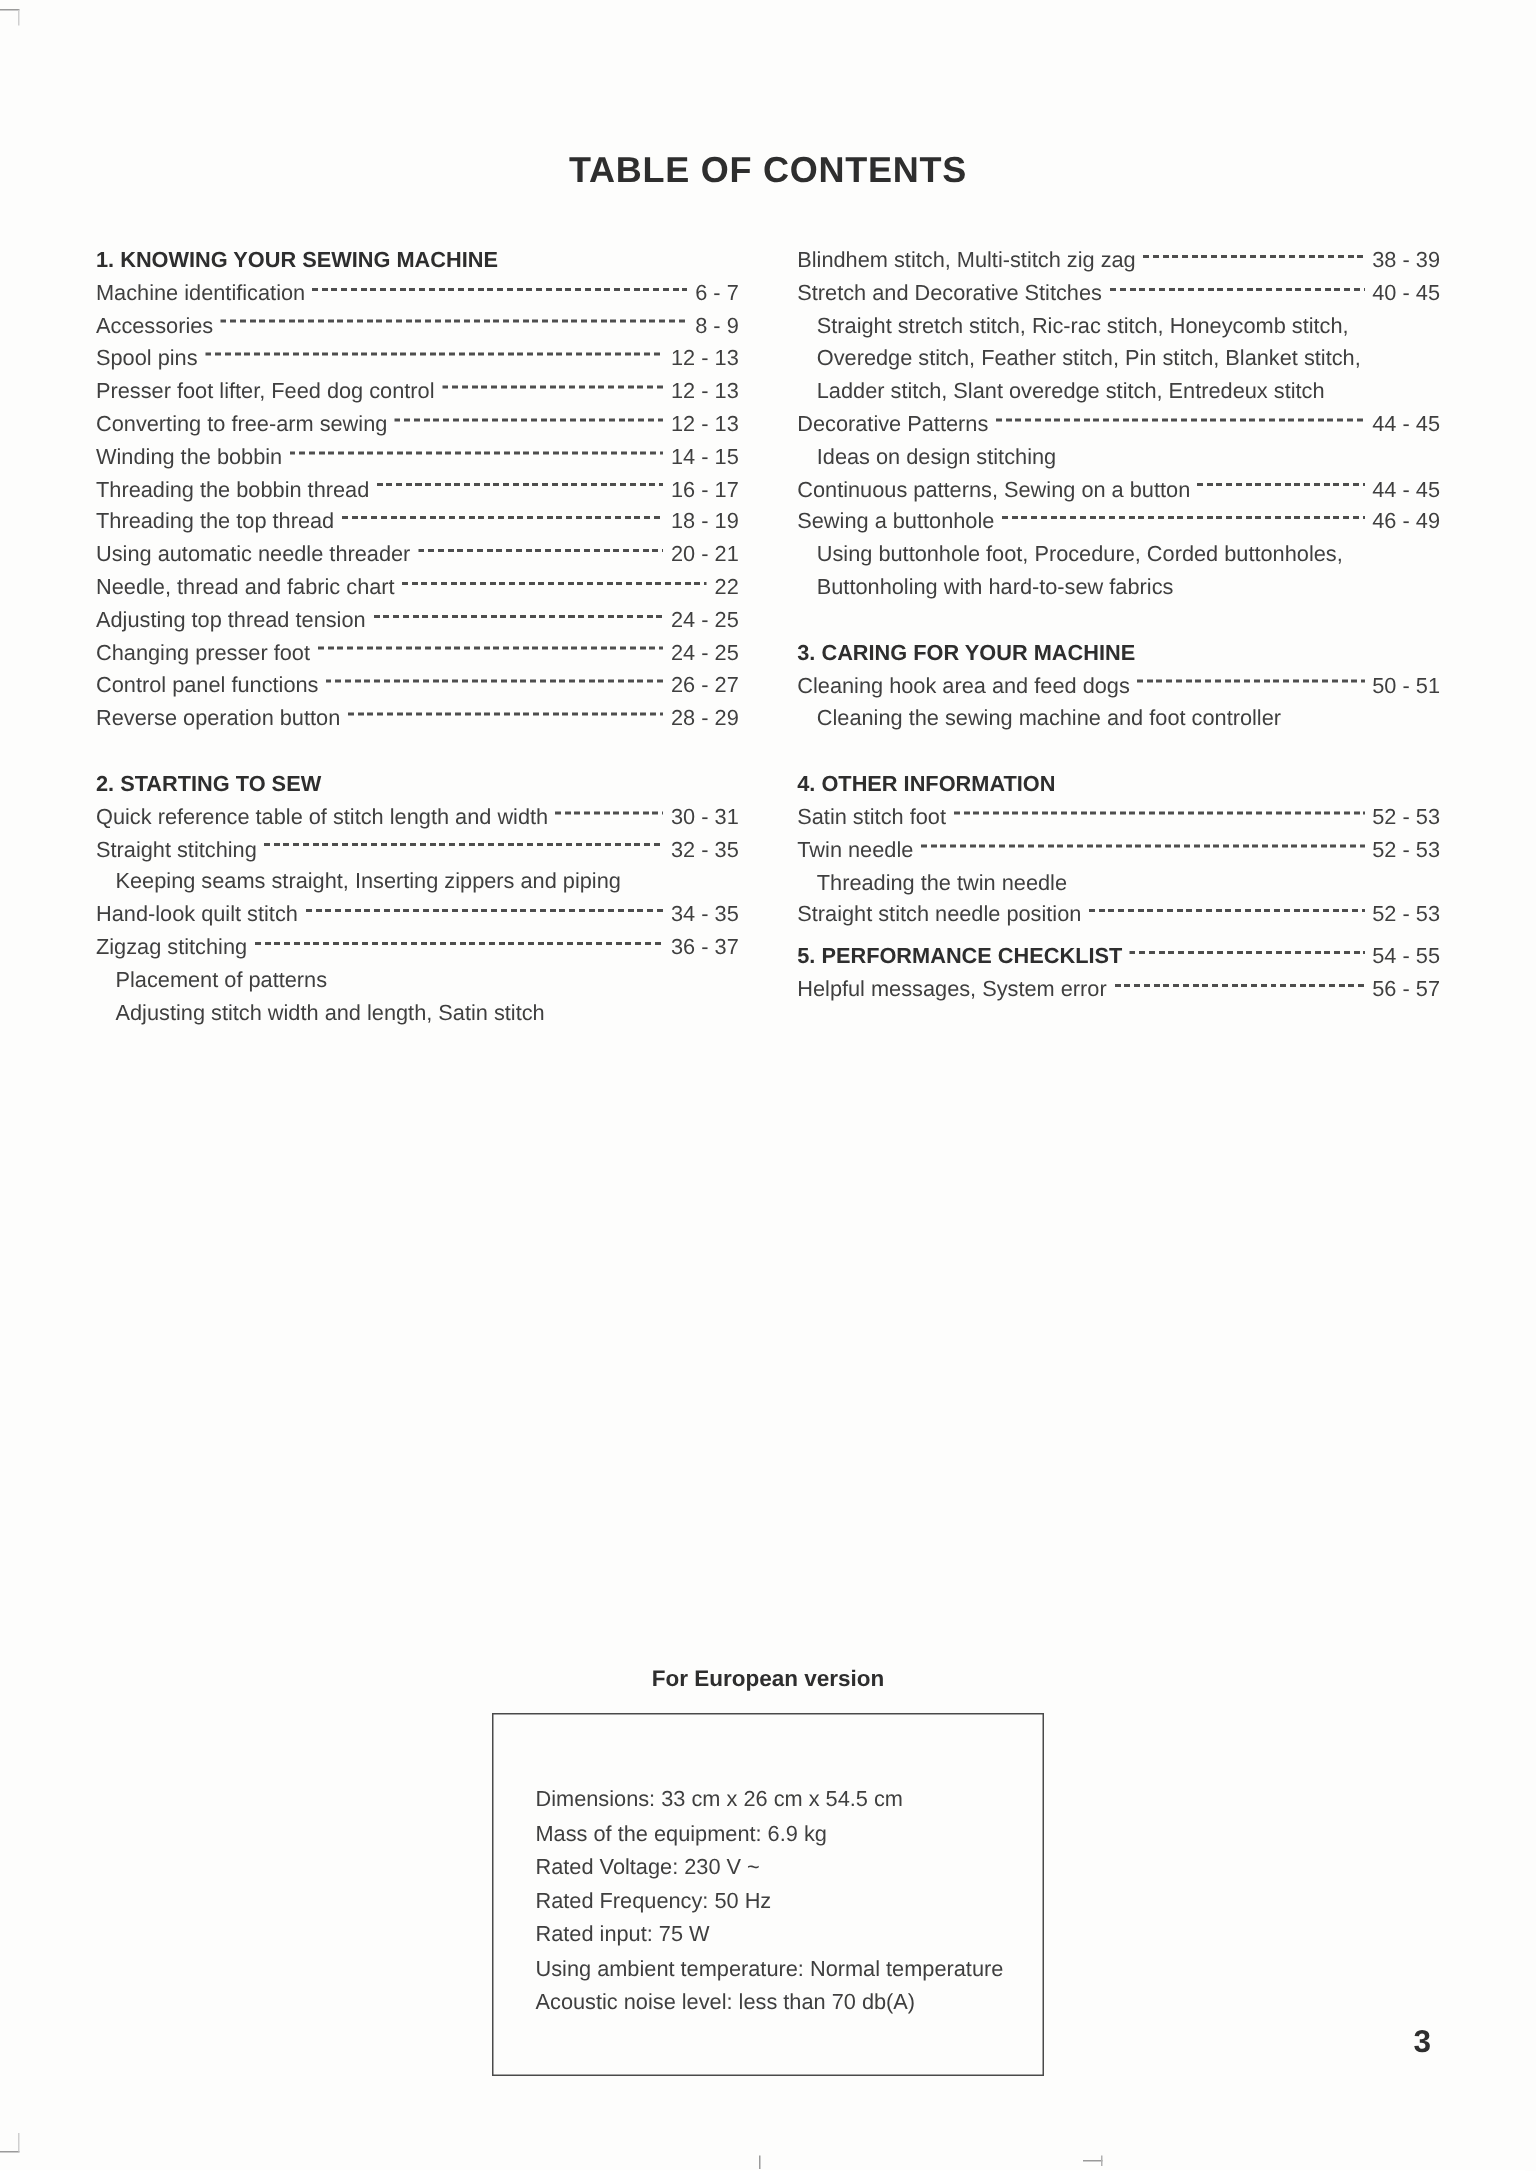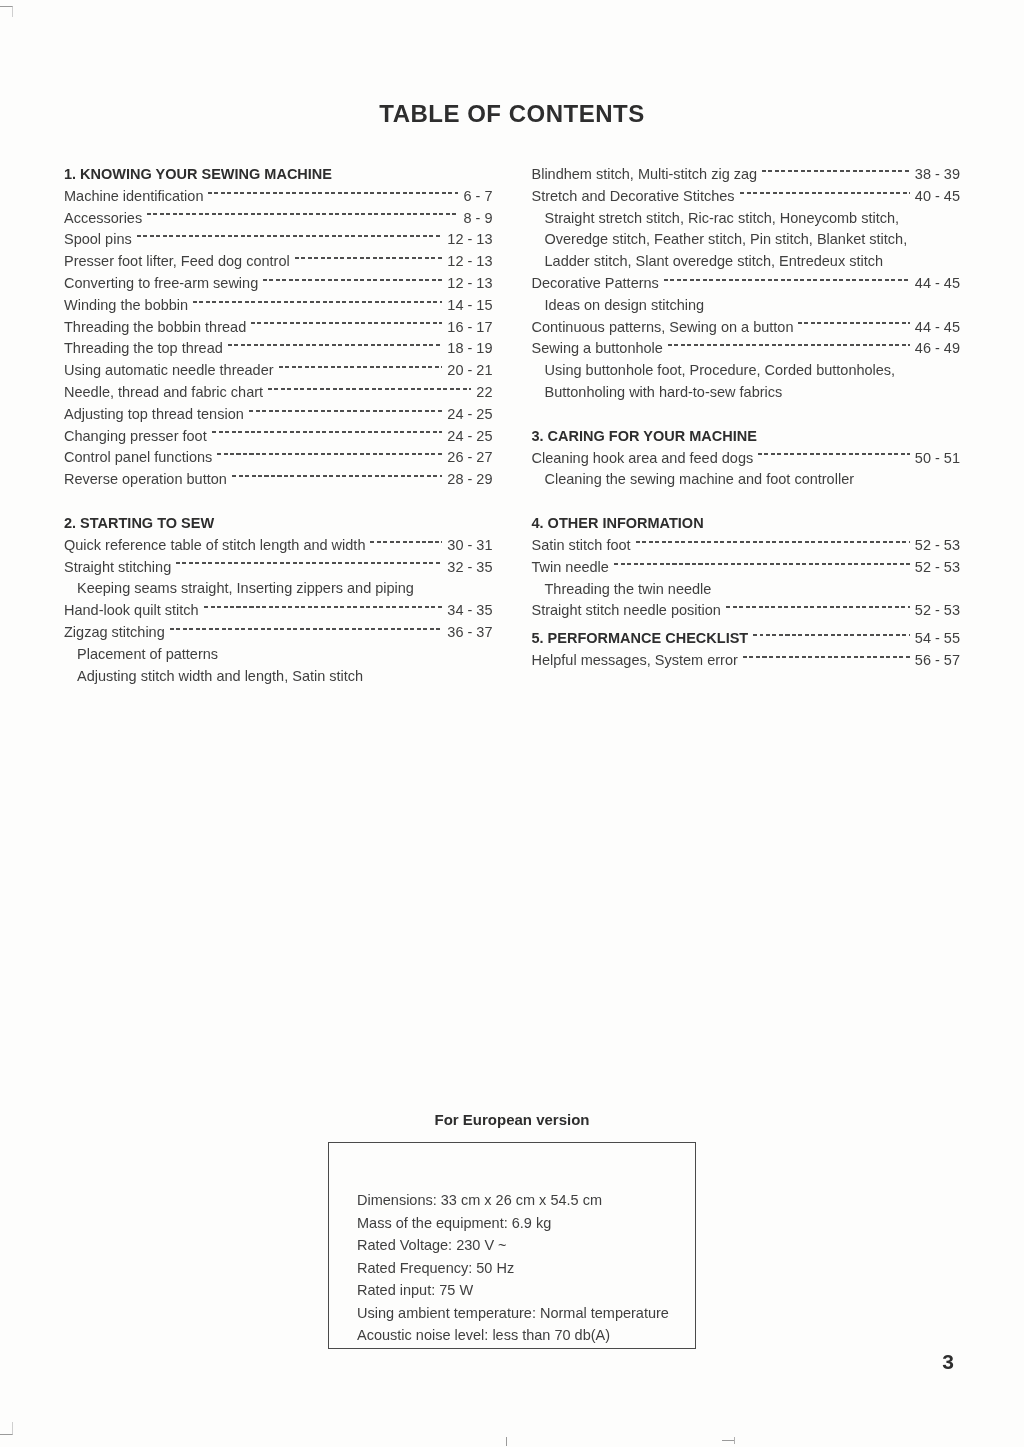--- a/index.html
+++ b/index.html
@@ -56,21 +56,21 @@
   .toc-sub { padding-left: 13px; white-space: nowrap; }
   .european { position: absolute; top: 1100px; left: 0; width: 100%; margin-top: 11px; }
   .euro-title {
     text-align: center;
     font-weight: 700;
     font-size: 15px;
     color: #2e2e2e;
   }
   .euro-box {
     width: 368px;
-    height: 207px;
+    height: 242px;
     margin: 14px auto 0 auto;
     border: 1px solid #4a4a4a;
     padding: 46px 18px 0 28px;
     font-size: 14.5px;
     line-height: 22.5px;
     background: #fdfdfc;
   }
   .euro-line { white-space: nowrap; }
   .page-number {
     position: absolute;

